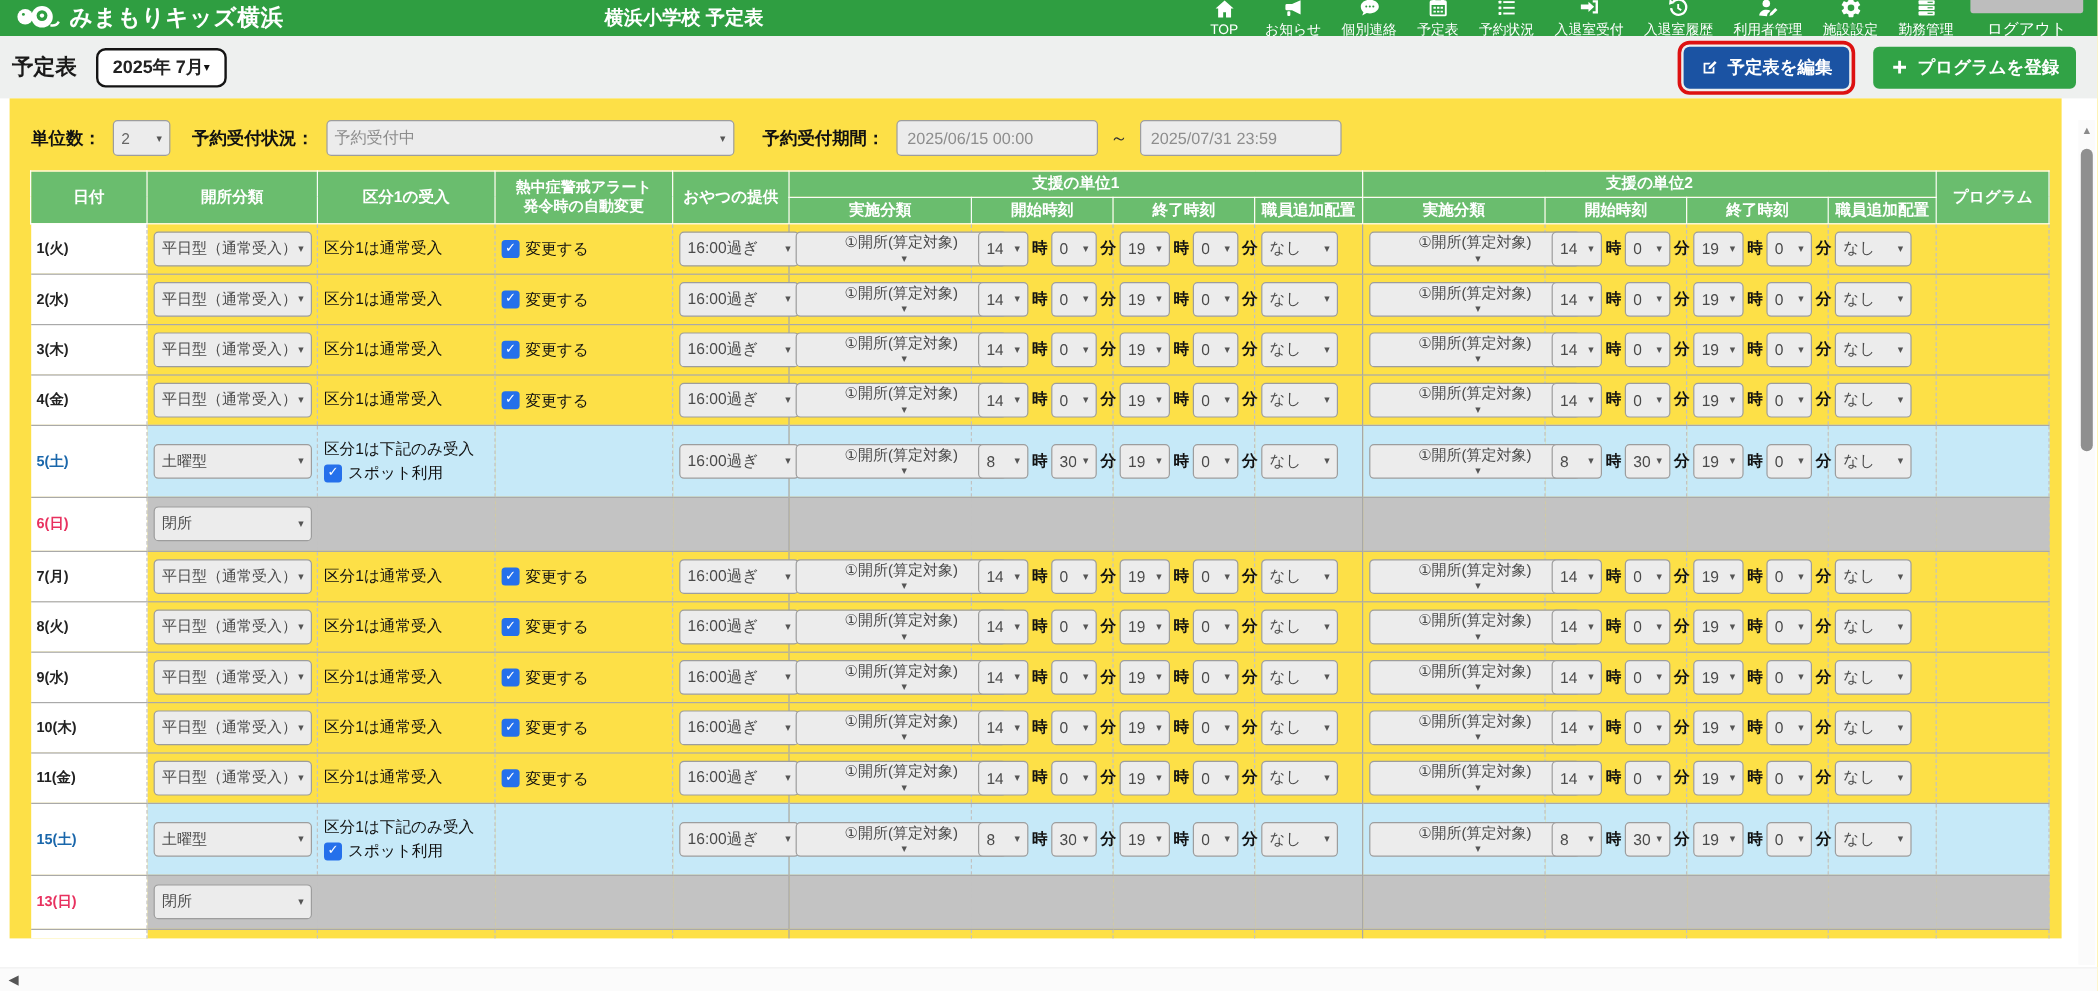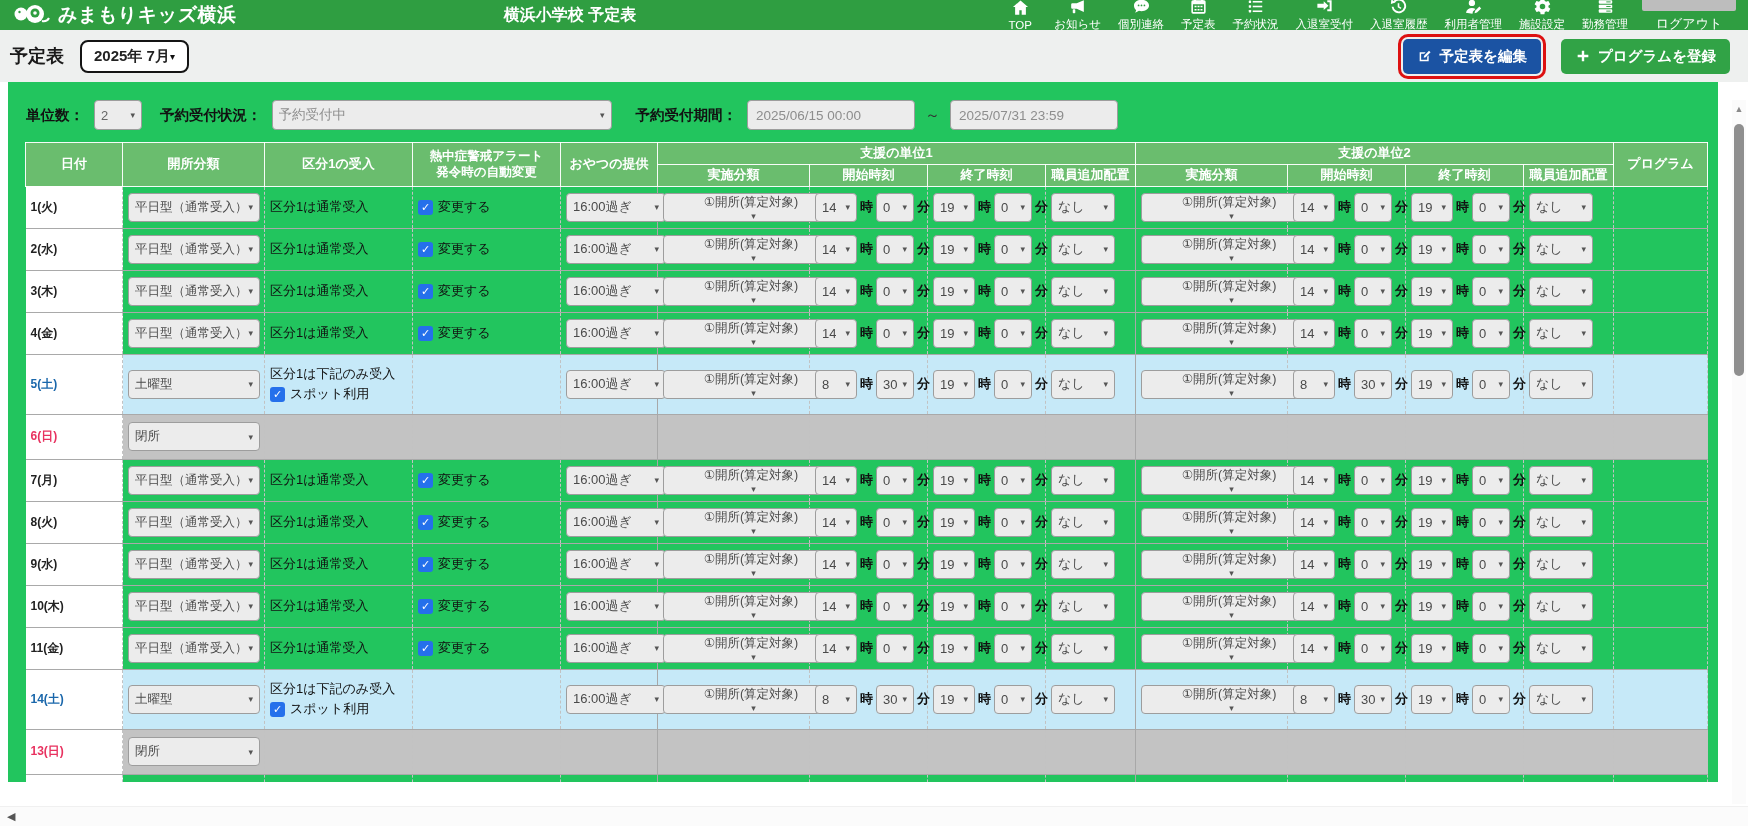--- a/index.html
+++ b/index.html
@@ -31,21 +31,21 @@
   .page-title{font-size:18px;font-weight:bold;color:#1a1a1a;}
   .month-select{display:inline-flex;align-items:center;background:#fff;border:2px solid #141414;border-radius:8px;padding:5px 12px;font-weight:bold;font-size:15px;cursor:pointer;}
   .mchev{font-size:10px;color:#111;}
   .tb-actions{margin-left:auto;display:flex;align-items:center;gap:16px;padding-right:8px;}
   .btn{display:inline-flex;align-items:center;gap:7px;color:#fff;font-size:14.5px;font-weight:bold;padding:8px 14px;border-radius:5px;border:none;cursor:pointer;white-space:nowrap;}
   .btn svg{width:16px;height:16px;}
   .btn-edit{background:var(--c-editblue);outline:3px solid var(--c-red);outline-offset:2px;margin-right:4px;}
   .btn-register{background:var(--c-regreen);}
 
   
-  .card{margin-left:8px;width:1710px;background:#22c55e;padding-top:8px;}
+  .card{margin-left:8px;width:1710px;background:#fde047;padding-top:8px;}
   .filters{display:flex;align-items:center;gap:10px;padding:10px 0 12px 18px;font-size:14.5px;}
   .flabel{font-weight:bold;color:#111;white-space:nowrap;}
   .select{display:inline-flex;align-items:center;justify-content:space-between;background:#ececec;border:1px solid #9d9d9d;border-radius:4px;padding:0 6px;color:#4a4a4a;font-size:13px;height:29px;cursor:pointer;white-space:nowrap;overflow:hidden;}
   .sel-t{overflow:hidden;text-overflow:clip;}
   .sel-a{color:#555;font-size:9px;margin-left:5px;flex:none;}
   .f-units{width:48px;height:30px;color:#666;}
   .f-status{width:340px;height:30px;color:#8d8d8d;font-size:13.5px;margin-right:14px;}
   .finput{width:168px;height:30px;background:#ececec;border:1px solid #9d9d9d;border-radius:4px;color:#8d8d8d;font-size:13.5px;display:flex;align-items:center;padding:0 8px;white-space:nowrap;}
   .tilde{font-size:15px;color:#333;}
 
@@ -1122,21 +1122,21 @@
               </span>
               <span class="tlbl">分</span>
             </span></td>
           <td class=""><span class="select w-staff">
               <span class="sel-t">なし</span>
               <span class="sel-a">▾</span>
             </span></td>
           <td class=""></td>
         </tr>
         <tr class="r-saturday">
-          <td class="c-date">14(土)</td>
+          <td class="c-date">15(土)</td>
           <td class=""><span class="select w-open">
               <span class="sel-t">土曜型</span>
               <span class="sel-a">▾</span>
             </span></td>
           <td class="">
             <div class="kubun2">
               <span class="kubun-text">区分1は下記のみ受入</span>
               <label class="cklabel">
                 <span class="cb">✓</span>
                 <span class="cktext">スポット利用</span>

